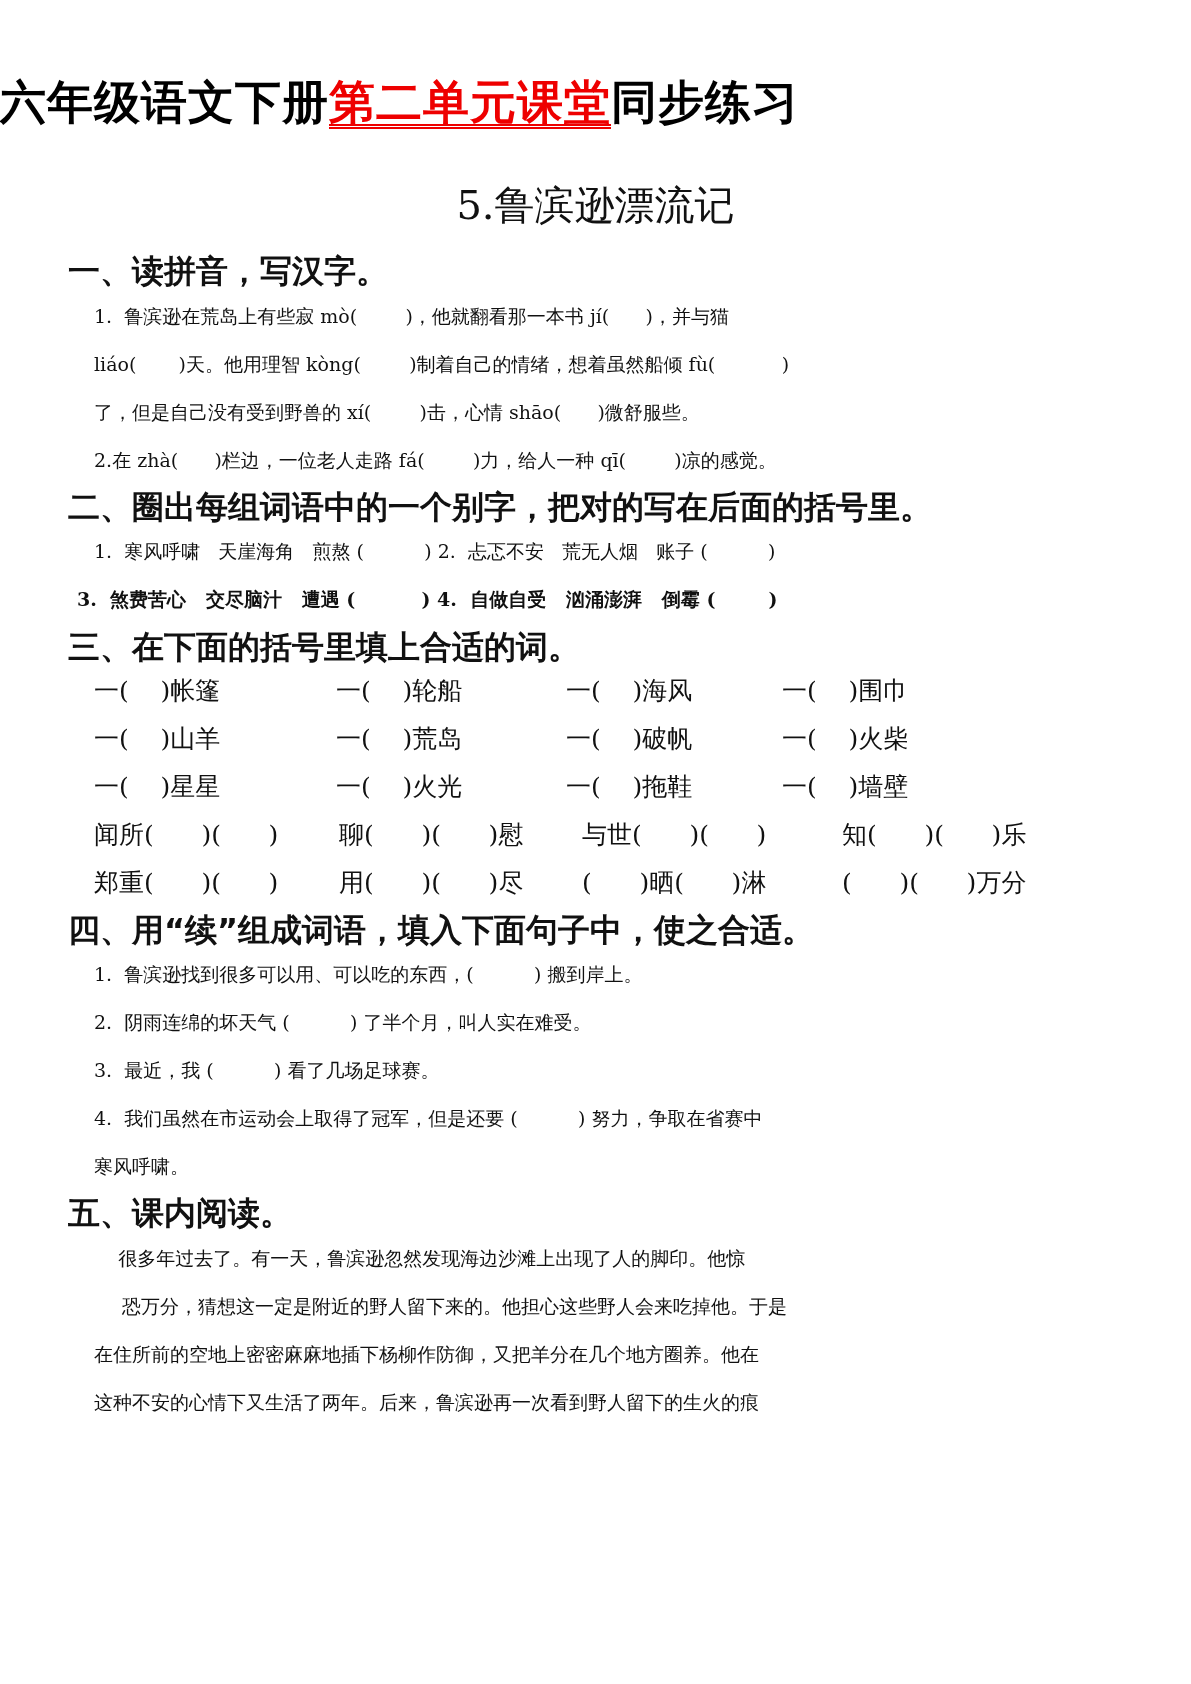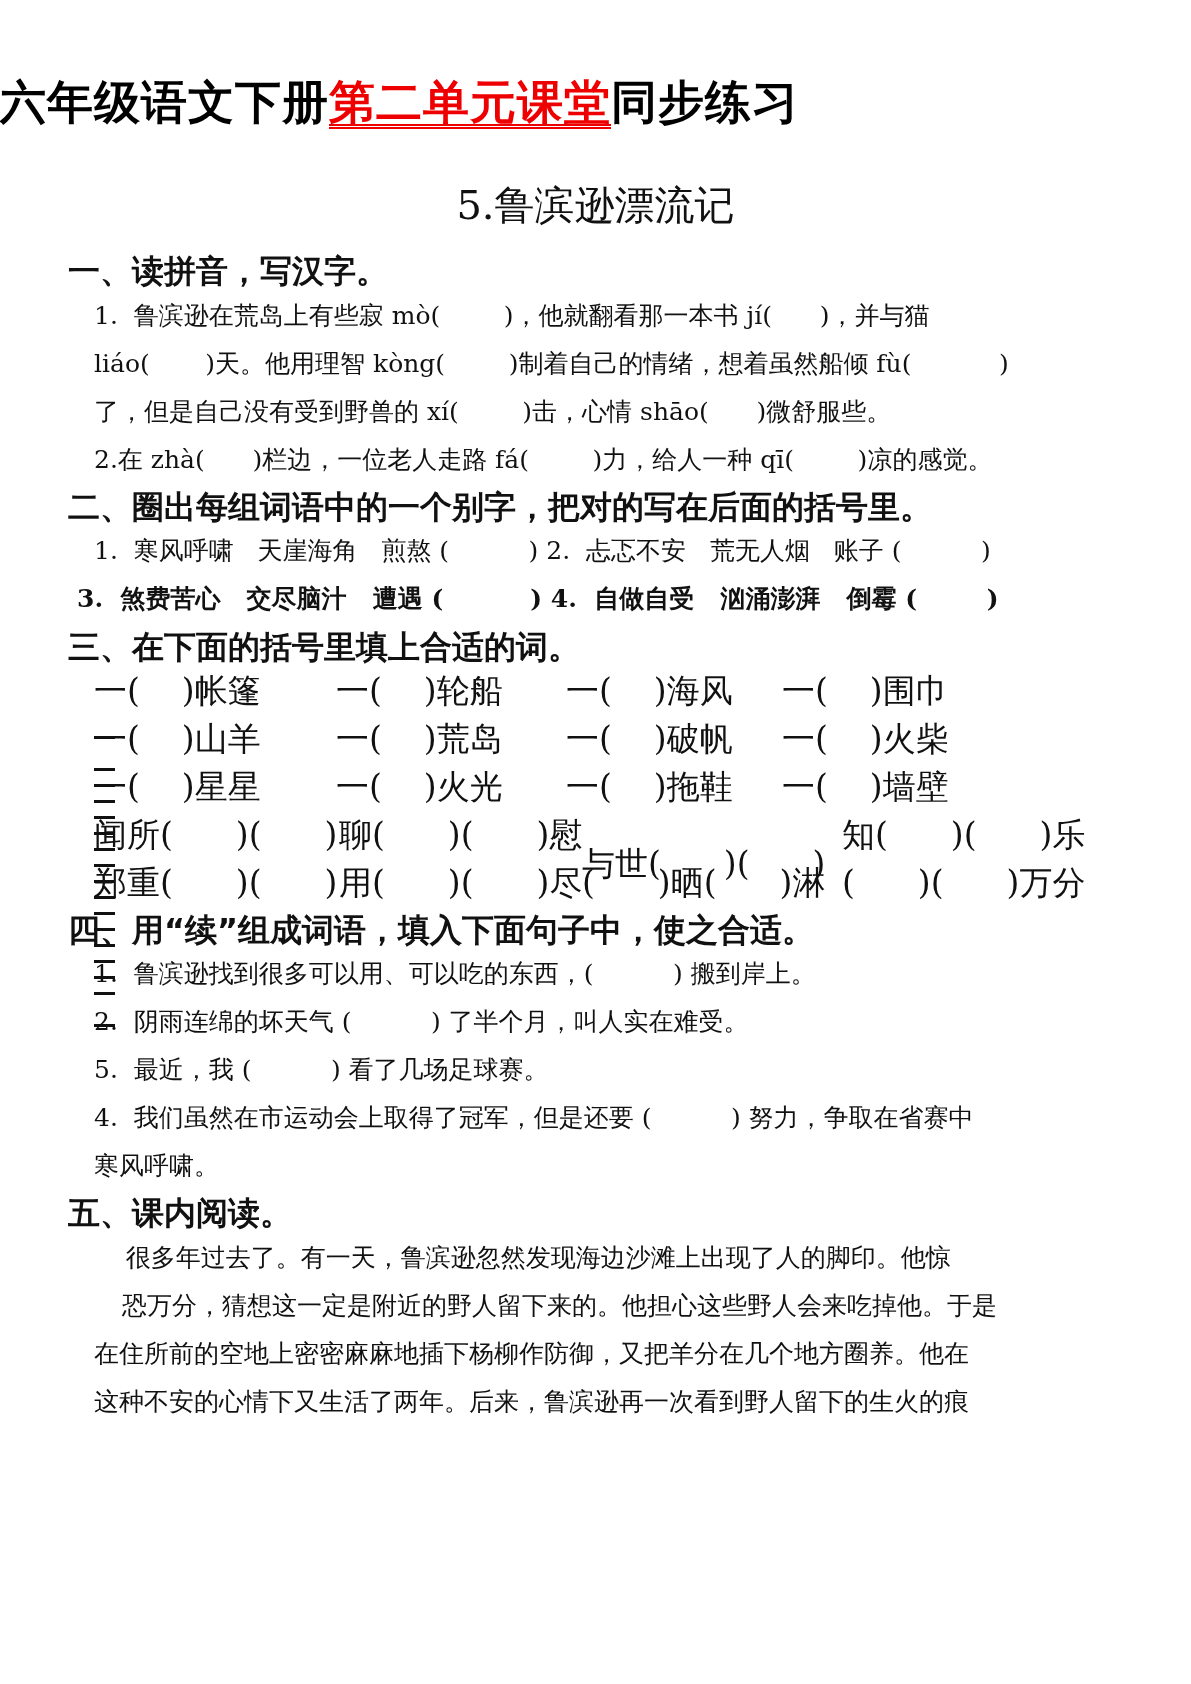--- a/index.html
+++ b/index.html
@@ -18,27 +18,27 @@
     color: #ee0000;
     text-decoration: underline double #ee0000;
     text-underline-offset: 6px;
     text-decoration-thickness: 2px;
   }
   .subtitle {
     position: absolute; left: 0; top: 180px; width: 1191px; text-align: center;
     font-size: 40px; line-height: 50px; color: #111;
   }
   .line {
-    position: absolute; font-size: 25px; line-height: 32px; white-space: pre;
+    position: absolute; font-size: 19px; line-height: 32px; white-space: pre;
   }
   .sec {
     font-family: "DejaVu Sans", "Liberation Sans", sans-serif;
     font-size: 32px; font-weight: bold;
   }
-  .row { position: absolute; font-size: 33px; line-height: 32px; white-space: pre; text-decoration: underline; }
+  .row { position: absolute; font-size: 25px; line-height: 32px; white-space: pre; }
   .cell { position: absolute; top: 0; white-space: pre; }
 </style>
 </head>
 <body>
 
 <div class="title">
   <span>六年级语文下册</span><span class="red">第二单元课堂</span><span>同步练习</span>
 </div>
 
 <div class="subtitle">5.鲁滨逊漂流记</div>
@@ -70,34 +70,34 @@
 <div class="row" style="left:94px; top:771px; width:960px; height:32px;">
   <span class="cell" style="left:0px;">一(    )星星</span>
   <span class="cell" style="left:242px;">一(    )火光</span>
   <span class="cell" style="left:472px;">一(    )拖鞋</span>
   <span class="cell" style="left:688px;">一(    )墙壁</span>
 </div>
 
 <div class="row" style="left:94px; top:819px; width:960px; height:32px;">
   <span class="cell" style="left:0px;">闻所(      )(      )</span>
   <span class="cell" style="left:245px;">聊(      )(      )慰</span>
-  <span class="cell" style="left:488px;margin-top:29px;">与世(      )(      )</span>
+  <span class="cell" style="left:488px;">与世(      )(      )</span>
   <span class="cell" style="left:748px;">知(      )(      )乐</span>
 </div>
 <div class="row" style="left:94px; top:867px; width:960px; height:32px;">
   <span class="cell" style="left:0px;">郑重(      )(      )</span>
   <span class="cell" style="left:245px;">用(      )(      )尽</span>
   <span class="cell" style="left:488px;">(      )晒(      )淋</span>
   <span class="cell" style="left:748px;">(      )(      )万分</span>
 </div>
 
 <div class="line sec" style="left:68px; top:914px;">四、用“续”组成词语，填入下面句子中，使之合适。</div>
 <div class="line" style="left:94px; top:958px;">1.  鲁滨逊找到很多可以用、可以吃的东西，(          ) 搬到岸上。</div>
 <div class="line" style="left:94px; top:1006px;">2.  阴雨连绵的坏天气 (          ) 了半个月，叫人实在难受。</div>
-<div class="line" style="left:94px; top:1054px;">5.  最近，我 (          ) 看了几场足球赛。</div>
+<div class="line" style="left:94px; top:1054px;">3.  最近，我 (          ) 看了几场足球赛。</div>
 <div class="line" style="left:94px; top:1102px;text-align:right;">4.  我们虽然在市运动会上取得了冠军，但是还要 (          ) 努力，争取在省赛中</div>
 <div class="line" style="left:94px; top:1150px;">寒风呼啸。</div>
 
 <div class="line sec" style="left:68px; top:1197px;">五、课内阅读。</div>
 <div class="line" style="left:94px; top:1242px;">    很多年过去了。有一天，鲁滨逊忽然发现海边沙滩上出现了人的脚印。他惊</div>
 <div class="line" style="left:103px; top:1290px;margin-left:19px;">恐万分，猜想这一定是附近的野人留下来的。他担心这些野人会来吃掉他。于是</div>
 <div class="line" style="left:94px; top:1338px;">在住所前的空地上密密麻麻地插下杨柳作防御，又把羊分在几个地方圈养。他在</div>
 <div class="line" style="left:94px; top:1386px;">这种不安的心情下又生活了两年。后来，鲁滨逊再一次看到野人留下的生火的痕</div>
 
 </body></html>

